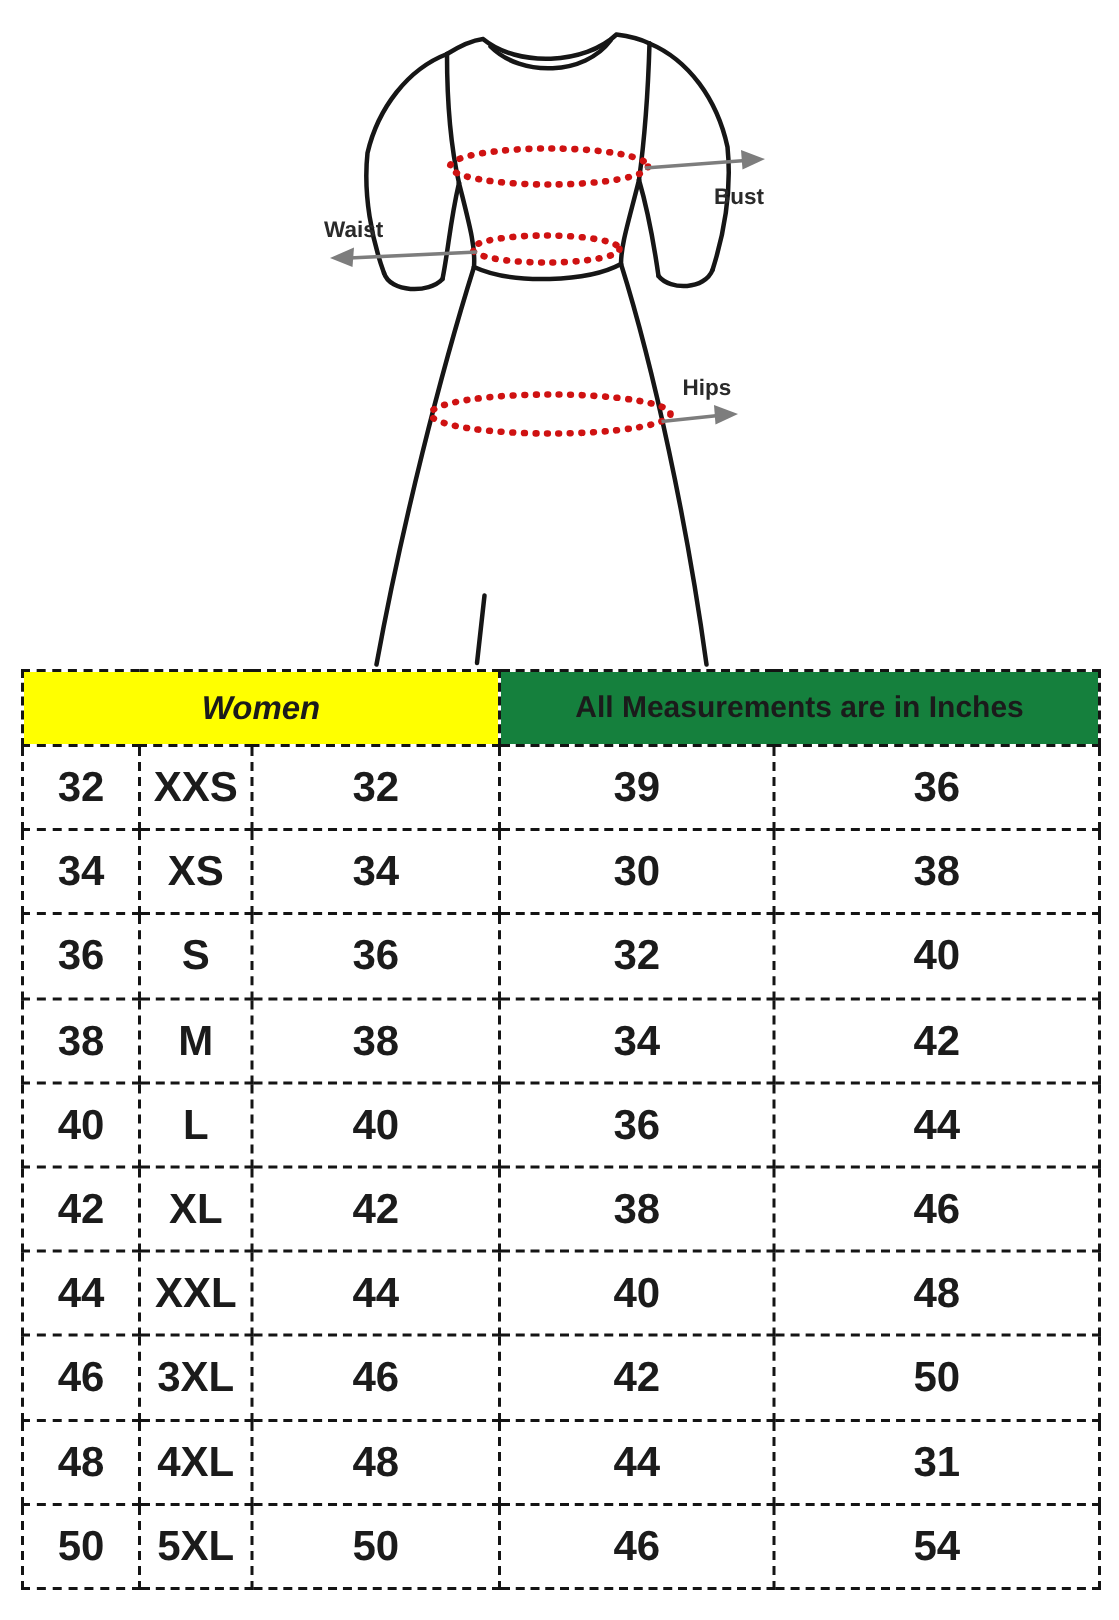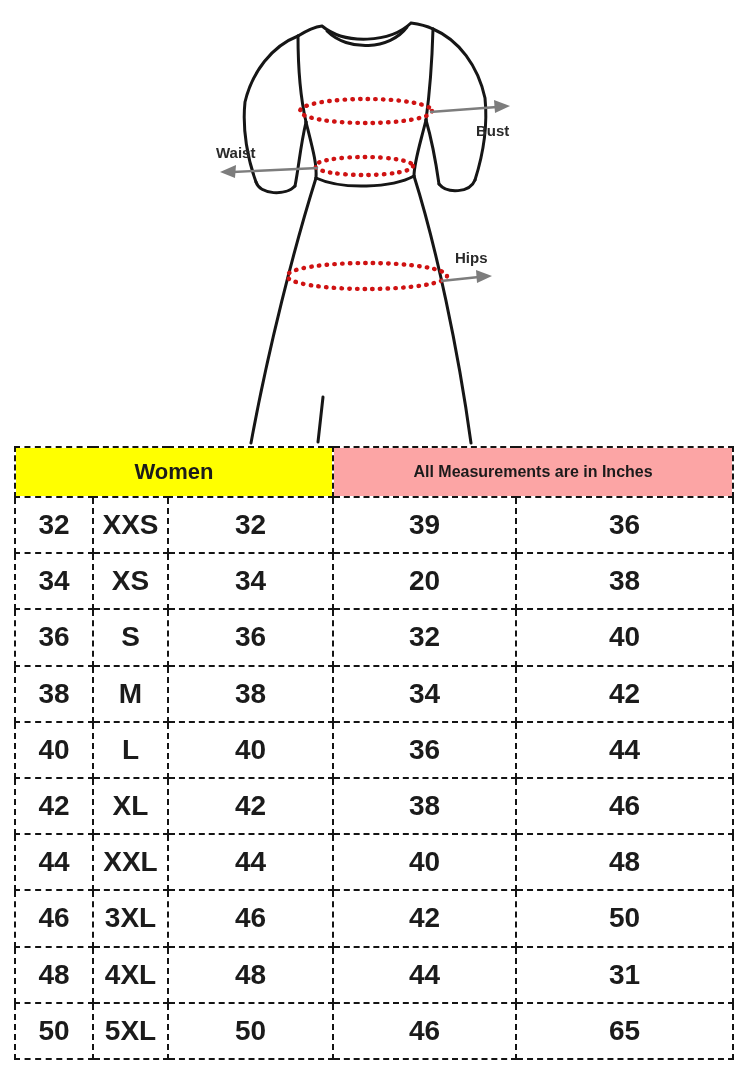--- a/index.html
+++ b/index.html
@@ -32,22 +32,22 @@
   }
   .chart th, .chart td {
     border: 2px dashed #141414;
     padding: 0;
     font-weight: bold;
     vertical-align: middle;
     overflow: hidden;
   }
   .chart thead tr.group-row  { height: 50px; }
   .chart thead tr.cols-row   { height: 48px; }
-  .chart th.women { background: #ffff00; font-size: 22px; }
-  .chart th.units { background: #fca5a5; font-size: 16px; }
+  .chart th.women { background: #ffff00; font-size: 22px; font-style: italic; }
+  .chart th.units { background: #15803d; font-size: 20px; }
   .chart tr.cols-row th { background: #f8ded2; font-size: 20px; }
   .chart td { background: #ffffff; font-size: 28px; }
 </style>
 </head>
 <body>
 
 <div class="stage">
 
   <svg class="diagram" width="746" height="446" viewBox="0 0 746 446">
 
@@ -128,21 +128,21 @@
           <td>32</td>
           <td>XXS</td>
           <td>32</td>
           <td>39</td>
           <td>36</td>
         </tr>
         <tr>
           <td>34</td>
           <td>XS</td>
           <td>34</td>
-          <td>20</td>
+          <td>30</td>
           <td>38</td>
         </tr>
         <tr>
           <td>36</td>
           <td>S</td>
           <td>36</td>
           <td>32</td>
           <td>40</td>
         </tr>
         <tr>
@@ -185,17 +185,17 @@
           <td>4XL</td>
           <td>48</td>
           <td>44</td>
           <td>31</td>
         </tr>
         <tr>
           <td>50</td>
           <td>5XL</td>
           <td>50</td>
           <td>46</td>
-          <td>65</td>
+          <td>54</td>
         </tr>
       </tbody>
   </table>
 </div>
 
 </body></html>

